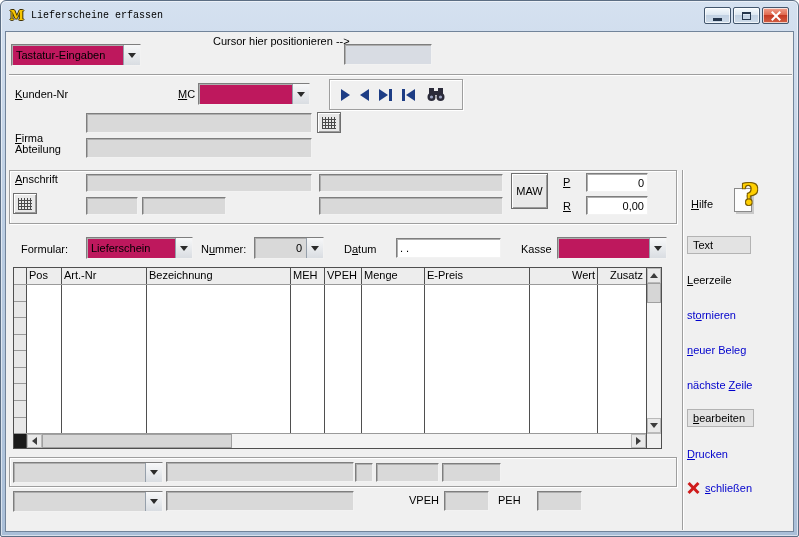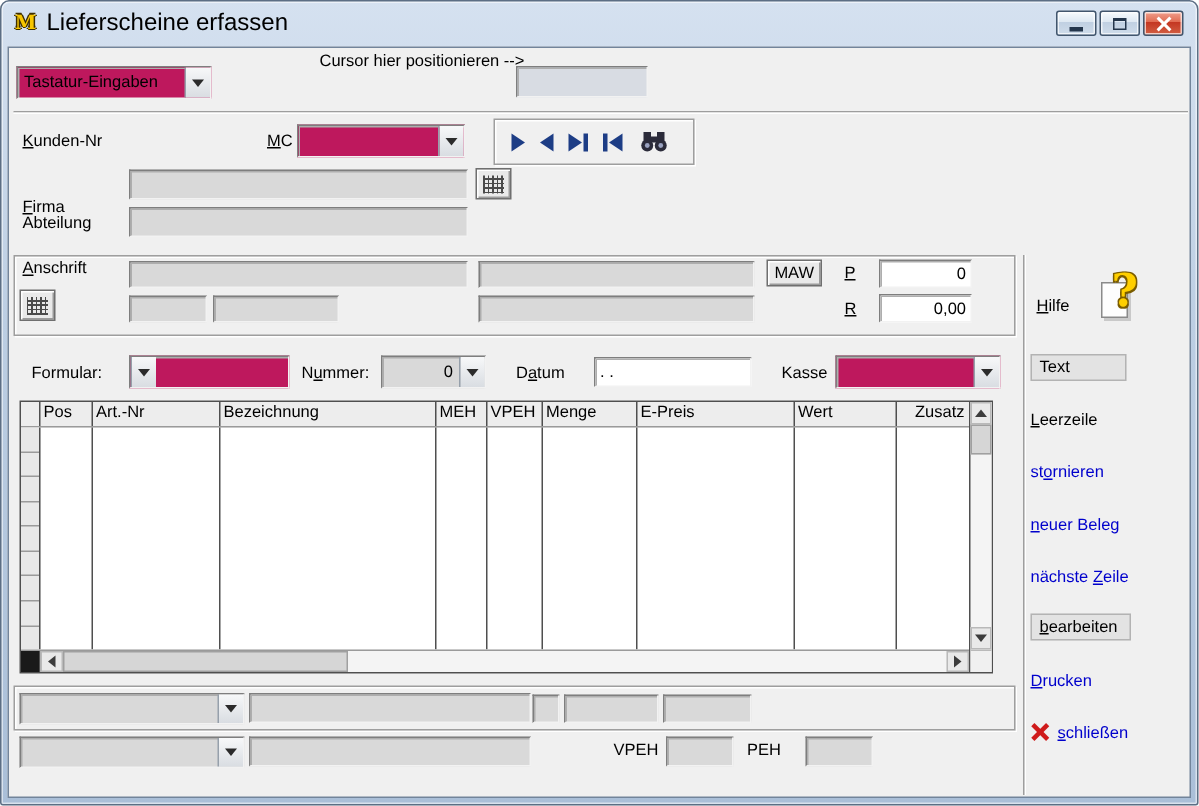--- a/index.html
+++ b/index.html
@@ -6,21 +6,21 @@
 html,body{width:799px;height:537px;}
 body{font-family:"Liberation Sans",sans-serif;font-size:11px;color:#000;background:#fff;position:relative;overflow:hidden;}
 
 
 .window{position:absolute;inset:0;border-radius:6px 6px 2px 2px;border:1px solid #5c6e84;
   background:linear-gradient(#d5e1f0,#bccee3 40%,#aabfd8);box-shadow:inset 0 0 0 1px rgba(255,255,255,.55);}
 .titlebar{height:29px;display:flex;align-items:center;padding:0 8px;position:relative;}
 .title-icon{width:16px;height:16px;display:flex;align-items:center;justify-content:center;
   font:bold 13px "DejaVu Serif",serif;color:#f7c600;
   text-shadow:1px 0 0 #403000,-1px 0 0 #403000,0 1px 0 #403000,0 -1px 0 #403000;}
-.title-text{margin-left:6px;font-size:16px;}
+.title-text{margin-left:6px;font-size:10px;font-family:Liberation Mono, monospace;}
 .caption-buttons{position:absolute;top:6px;right:9px;display:flex;gap:2px;}
 .cap-btn{width:27px;height:17px;border:1px solid #42566d;border-radius:2px;display:flex;align-items:center;justify-content:center;
   background:linear-gradient(#f6fafd,#dde8f2 45%,#c0d0e2 46%,#cfdcea);box-shadow:inset 0 0 0 1px rgba(255,255,255,.7);}
 .cap-btn.close{background:linear-gradient(#f0a08e,#e06a50 45%,#c43722 46%,#d25f43);}
 .gl-min{width:9px;height:3px;background:#24364c;margin-top:8px;}
 .gl-max{width:9px;height:8px;border:1px solid #24364c;border-top-width:2px;}
 .gl-close{position:relative;width:12px;height:12px;}
 .gl-close::before,.gl-close::after{content:"";position:absolute;left:5px;top:0;width:2px;height:12px;background:#fff;}
 .gl-close::before{transform:rotate(45deg);}
 .gl-close::after{transform:rotate(-45deg);}
@@ -57,21 +57,21 @@
 .nav-btn{display:flex;align-items:center;gap:1px;}
 .tri-r{width:0;height:0;border-top:6px solid transparent;border-bottom:6px solid transparent;border-left:9px solid #1d3d85;}
 .tri-l{width:0;height:0;border-top:6px solid transparent;border-bottom:6px solid transparent;border-right:9px solid #1d3d85;}
 .vbar{width:3px;height:12px;background:#1d3d85;}
 
 
 .table{position:absolute;left:7px;top:235px;width:649px;height:182px;border:1px solid #4f4f4f;background:#fff;display:flex;}
 .grid{flex:1;display:flex;flex-direction:column;min-width:0;}
 .thead{flex:0 0 17px;display:flex;background:#ededed;border-bottom:1px solid #9a9a9a;}
 .th{flex:0 0 auto;border-right:1px solid #4f4f4f;padding:1px 2px;overflow:hidden;white-space:nowrap;}
-.th.center{text-align:left;}
+.th.center{text-align:right;}
 .th.indent{padding-left:12px;}
 .th.last{border-right:none;flex:1;}
 .selhead{flex:0 0 13px;border-right:1px solid #4f4f4f;background:#ededed;}
 .tbody{flex:1;display:flex;min-height:0;}
 .selcol{flex:0 0 13px;background:#e8e8e8;border-right:1px solid #4f4f4f;display:flex;flex-direction:column;}
 .selcell{flex:1;border-bottom:1px solid #9a9a9a;}
 .selcell:last-child{border-bottom:none;}
 .bcol{flex:0 0 auto;border-right:1px solid #4f4f4f;}
 .bcol.last{border-right:none;flex:1;}
 .w1{width:35px;}.w2{width:85px;}.w3{width:144px;}.w4{width:34px;}.w5{width:37px;}.w6{width:63px;}.w7{width:105px;}.w8{width:68px;}
@@ -186,28 +186,29 @@
     <div class="etched" style="left:3px;top:138px;width:668px;height:54px;"></div>
     <span class="lbl" style="left:9px;top:141px;"><u>A</u>nschrift</span>
     <div class="btn3d" style="left:7px;top:161px;width:24px;height:21px;">
       <span class="hatch"></span>
     </div>
     <div class="field" style="left:80px;top:142px;width:226px;height:18px;"></div>
     <div class="field" style="left:313px;top:142px;width:184px;height:18px;"></div>
     <div class="field" style="left:80px;top:165px;width:52px;height:18px;"></div>
     <div class="field" style="left:136px;top:165px;width:84px;height:18px;"></div>
     <div class="field" style="left:313px;top:165px;width:184px;height:18px;"></div>
-    <div class="btn3d" style="left:505px;top:141px;width:37px;height:18px;">MAW</div>
+    <div class="btn3d" style="left:505px;top:141px;width:37px;height:36px;">MAW</div>
     <span class="lbl" style="left:557px;top:144px;"><u>P</u></span>
     <div class="field white right" style="left:580px;top:141px;width:62px;height:19px;">0</div>
     <span class="lbl" style="left:557px;top:168px;"><u>R</u></span>
     <div class="field white right" style="left:580px;top:164px;width:62px;height:19px;">0,00</div>
 
     <span class="lbl" style="left:15px;top:211px;">Formular:</span>
     <div class="combo" style="left:80px;top:205px;width:107px;height:22px;">
+      <span class="combo-text">Lieferschein</span>
       <span class="dd-btn">
           <span class="tri-down"></span>
         </span>
     </div>
     <span class="lbl" style="left:195px;top:211px;">N<u>u</u>mmer:</span>
     <div class="combo grey" style="left:248px;top:205px;width:70px;height:22px;">
       <span class="combo-text right">0</span>
       <span class="dd-btn">
           <span class="tri-down"></span>
         </span>

